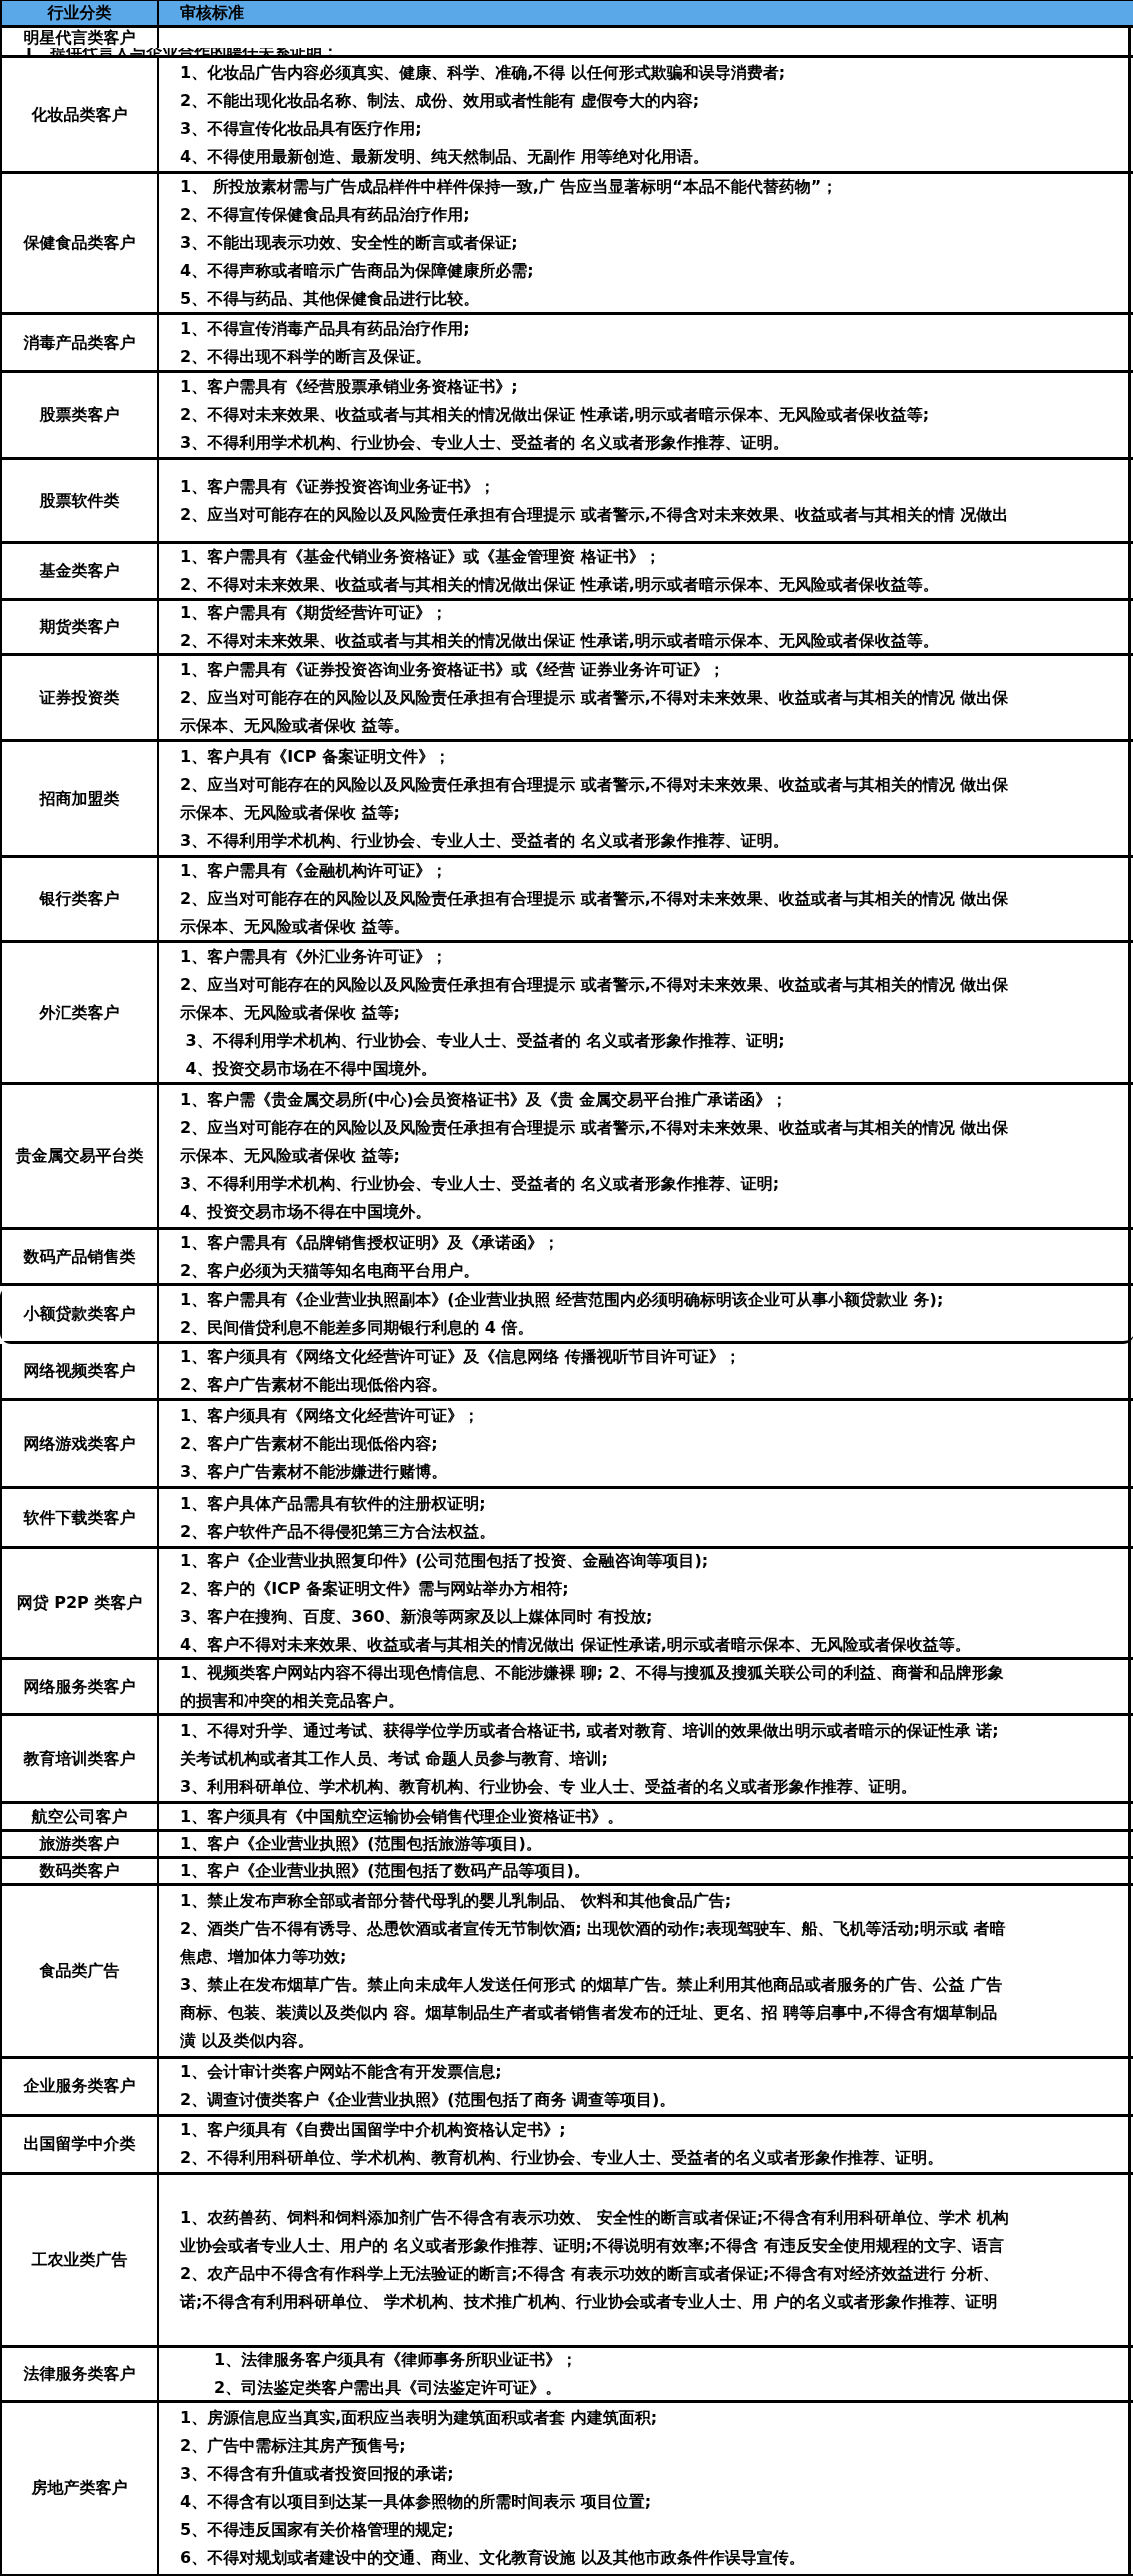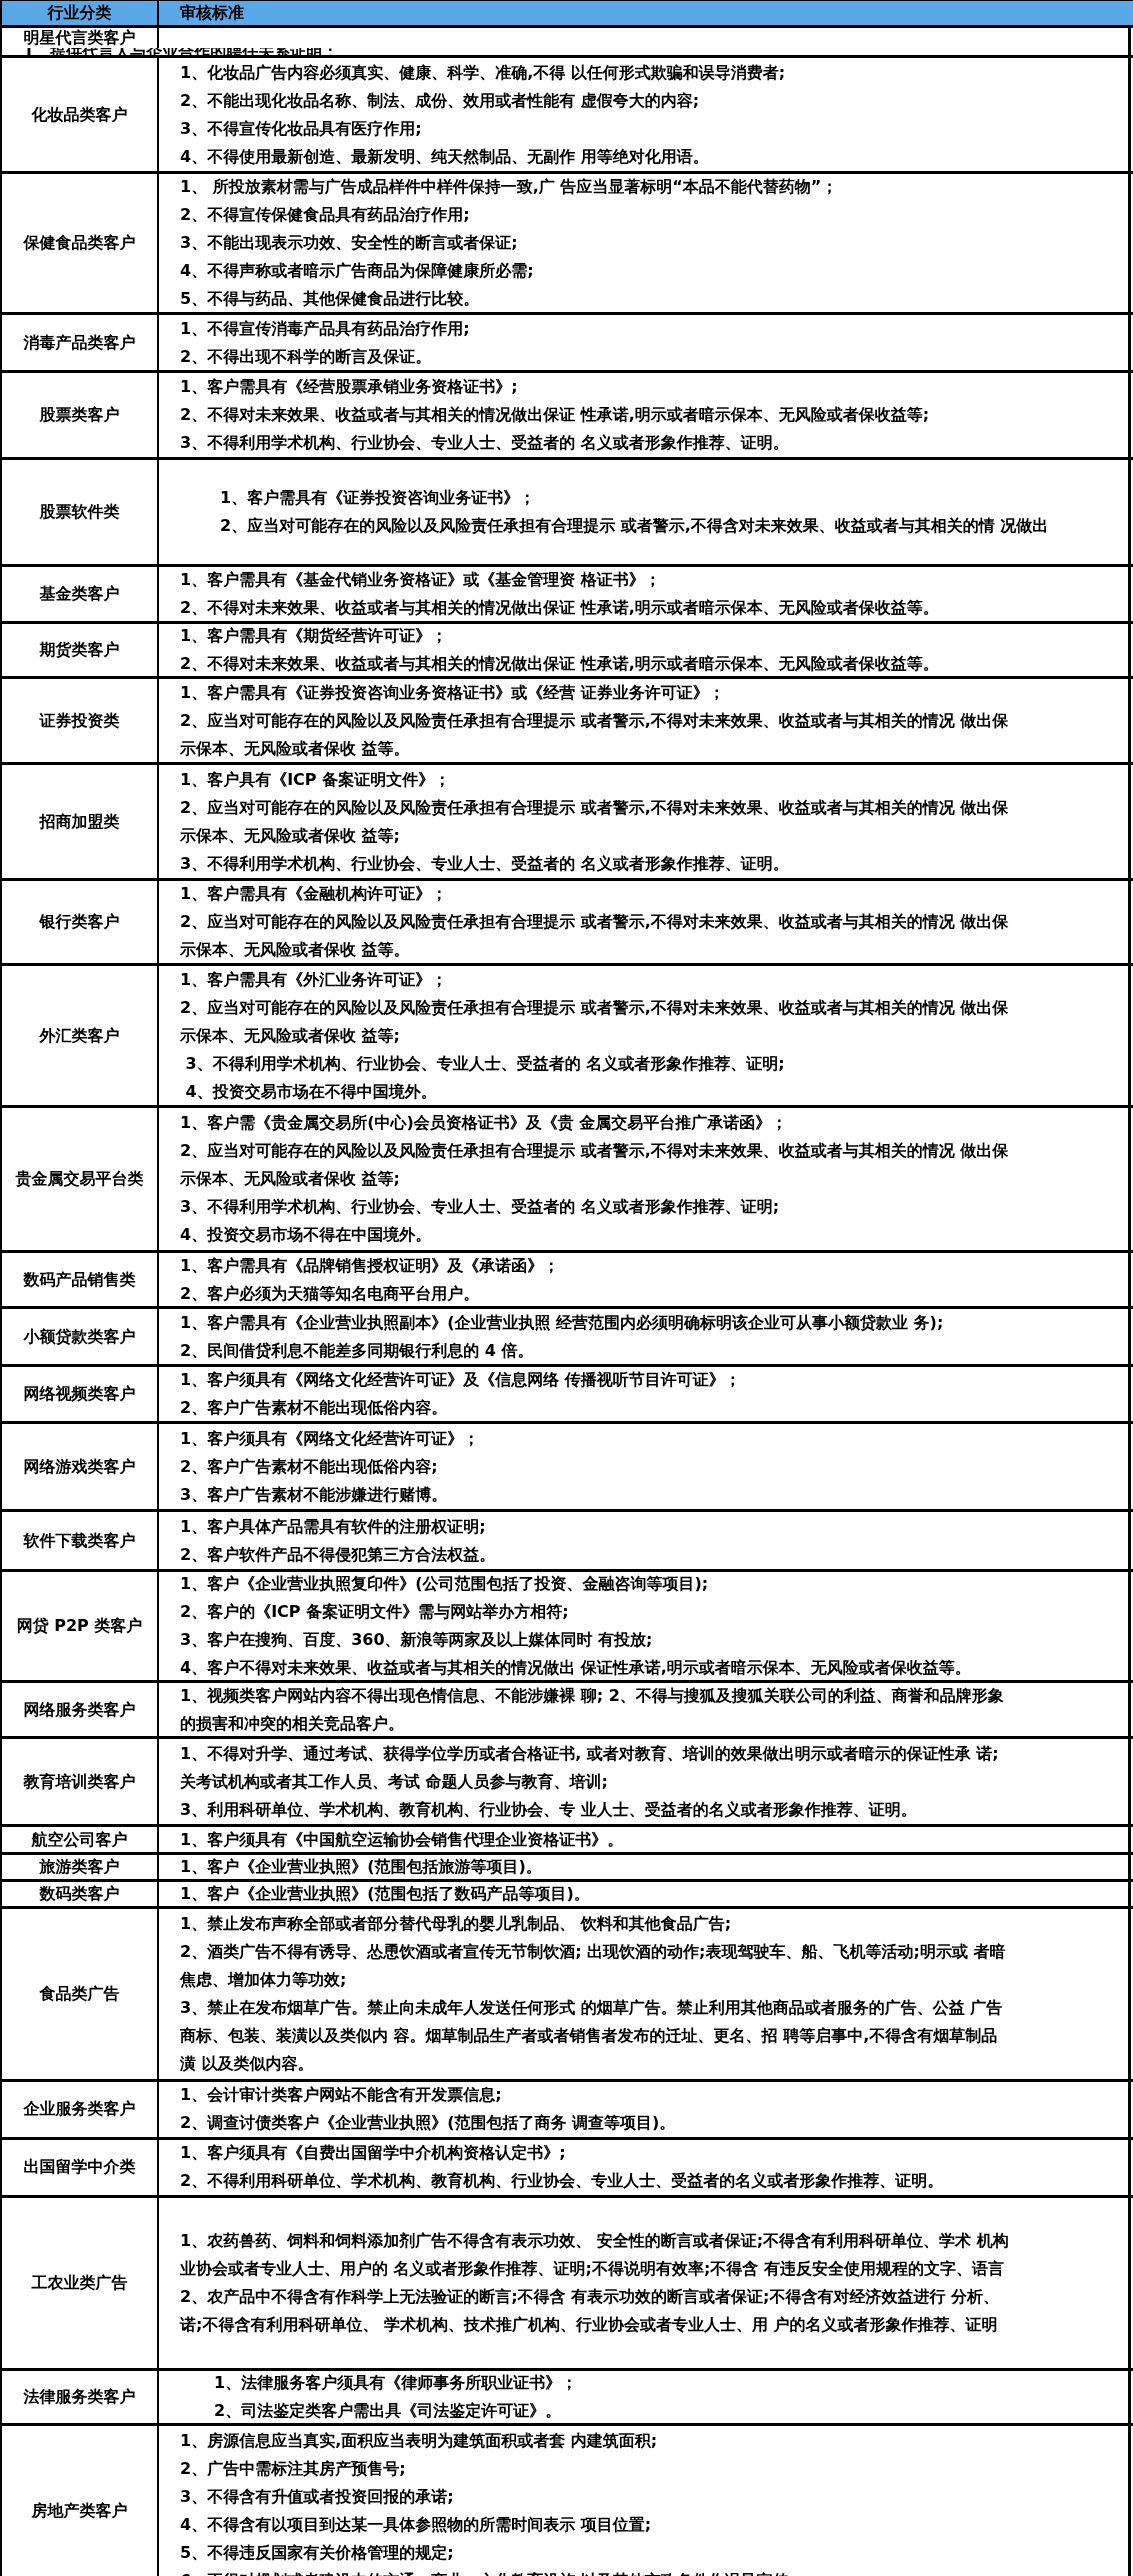--- a/index.html
+++ b/index.html
@@ -72,21 +72,21 @@
         </div>
       </div>
       <div class="row" style="height: 87px;">
         <div class="cat">股票类客户</div>
         <div class="crit">
           <div class="line">1、客户需具有《经营股票承销业务资格证书》;</div>
           <div class="line">2、不得对未来效果、收益或者与其相关的情况做出保证 性承诺,明示或者暗示保本、无风险或者保收益等;</div>
           <div class="line">3、不得利用学术机构、行业协会、专业人士、受益者的 名义或者形象作推荐、证明。</div>
         </div>
       </div>
-      <div class="row" style="height: 107px; gap: 40px;">
+      <div class="row" style="height: 84px;">
         <div class="cat">股票软件类</div>
         <div class="crit">
           <div class="line">1、客户需具有《证券投资咨询业务证书》；</div>
           <div class="line">2、应当对可能存在的风险以及风险责任承担有合理提示 或者警示,不得含对未来效果、收益或者与其相关的情 况做出</div>
         </div>
       </div>
       <div class="row" style="height: 57px;">
         <div class="cat">基金类客户</div>
         <div class="crit">
           <div class="line">1、客户需具有《基金代销业务资格证》或《基金管理资 格证书》；</div>
@@ -145,21 +145,21 @@
           <div class="line">4、投资交易市场不得在中国境外。</div>
         </div>
       </div>
       <div class="row" style="height: 56px;">
         <div class="cat">数码产品销售类</div>
         <div class="crit">
           <div class="line">1、客户需具有《品牌销售授权证明》及《承诺函》；</div>
           <div class="line">2、客户必须为天猫等知名电商平台用户。</div>
         </div>
       </div>
-      <div class="row" style="height: 58px;">
+      <div class="row" style="height: 58px; border-radius: 11px;">
         <div class="cat">小额贷款类客户</div>
         <div class="crit">
           <div class="line">1、客户需具有《企业营业执照副本》(企业营业执照 经营范围内必须明确标明该企业可从事小额贷款业 务);</div>
           <div class="line">2、民间借贷利息不能差多同期银行利息的 4 倍。</div>
         </div>
       </div>
       <div class="row" style="height: 57px;">
         <div class="cat">网络视频类客户</div>
         <div class="crit">
           <div class="line">1、客户须具有《网络文化经营许可证》及《信息网络 传播视听节目许可证》；</div>

